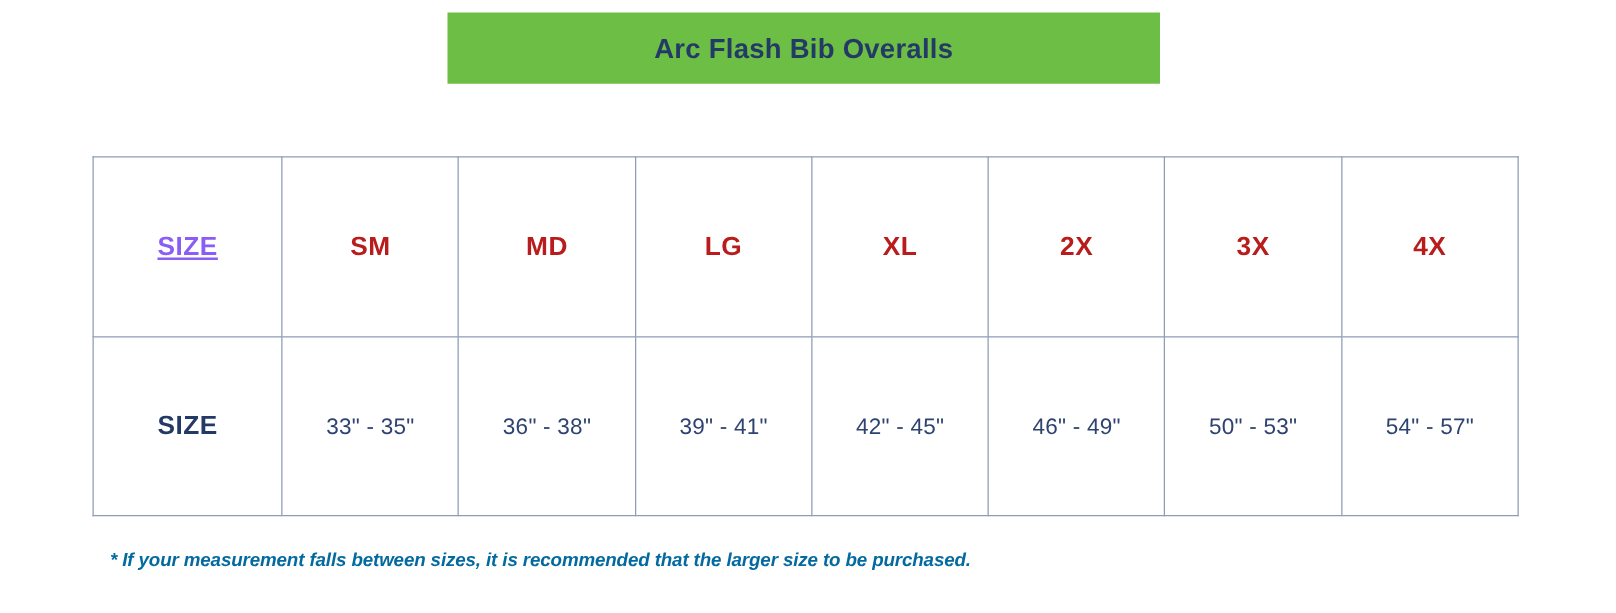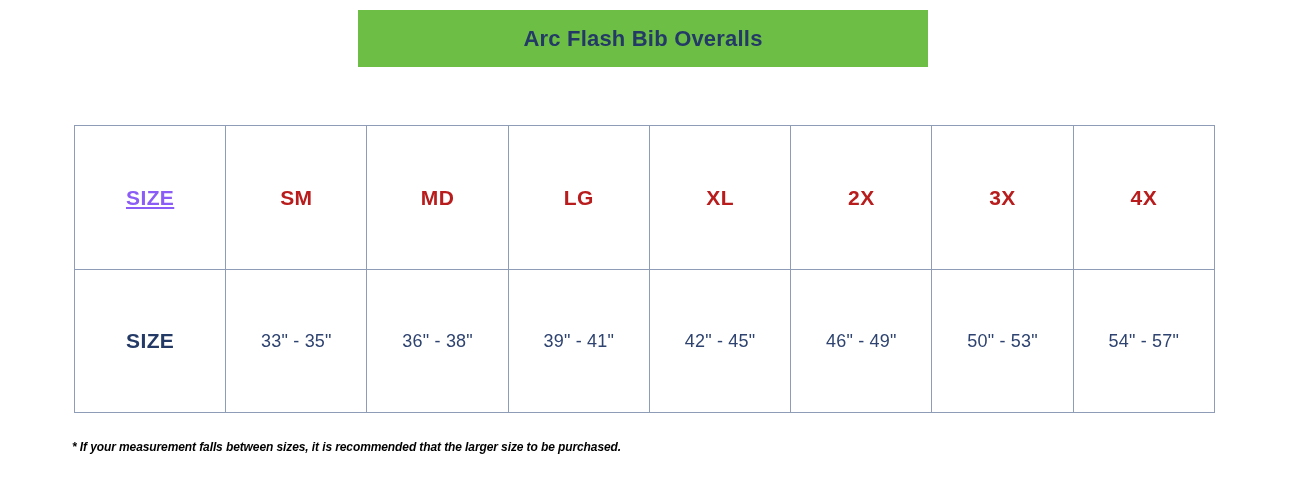--- a/index.html
+++ b/index.html
@@ -85,24 +85,24 @@
     color: #2E4370;
     font-size: 18px;
     font-weight: normal;
     letter-spacing: 0.2px;
     white-space: nowrap;
   }
 
   
   #footnote {
     position: absolute;
-    left: 72px;
+    left: 88px;
     top: 440px;
-    color: #000000;
-    font-size: 12px;
+    color: #0369a1;
+    font-size: 15px;
     font-style: italic;
     font-weight: bold;
     letter-spacing: -0.1px;
     white-space: nowrap;
   }
 </style>
 </head>
 <body>
 
 <div id="title-banner">

